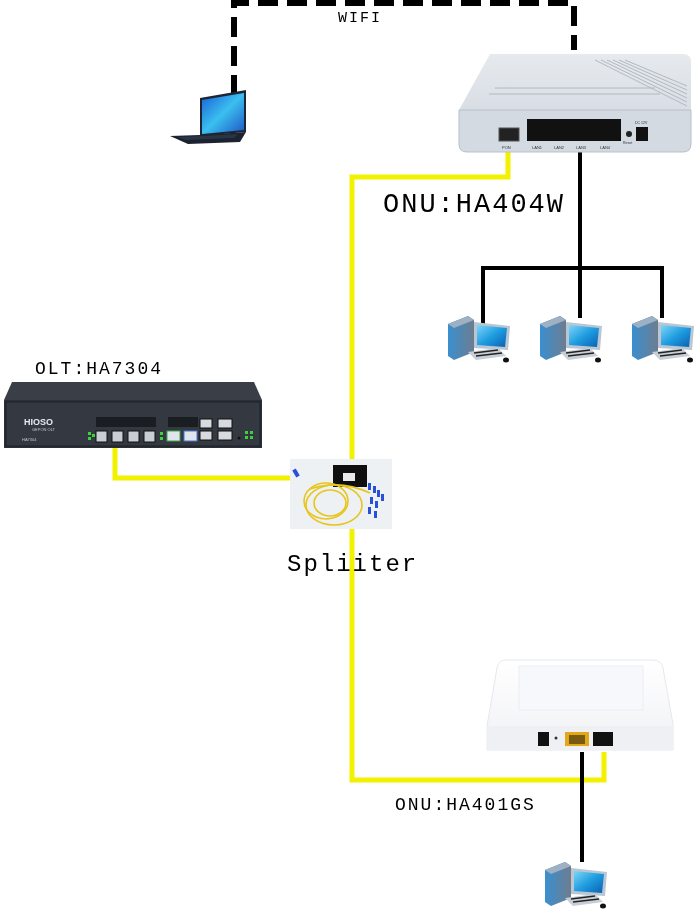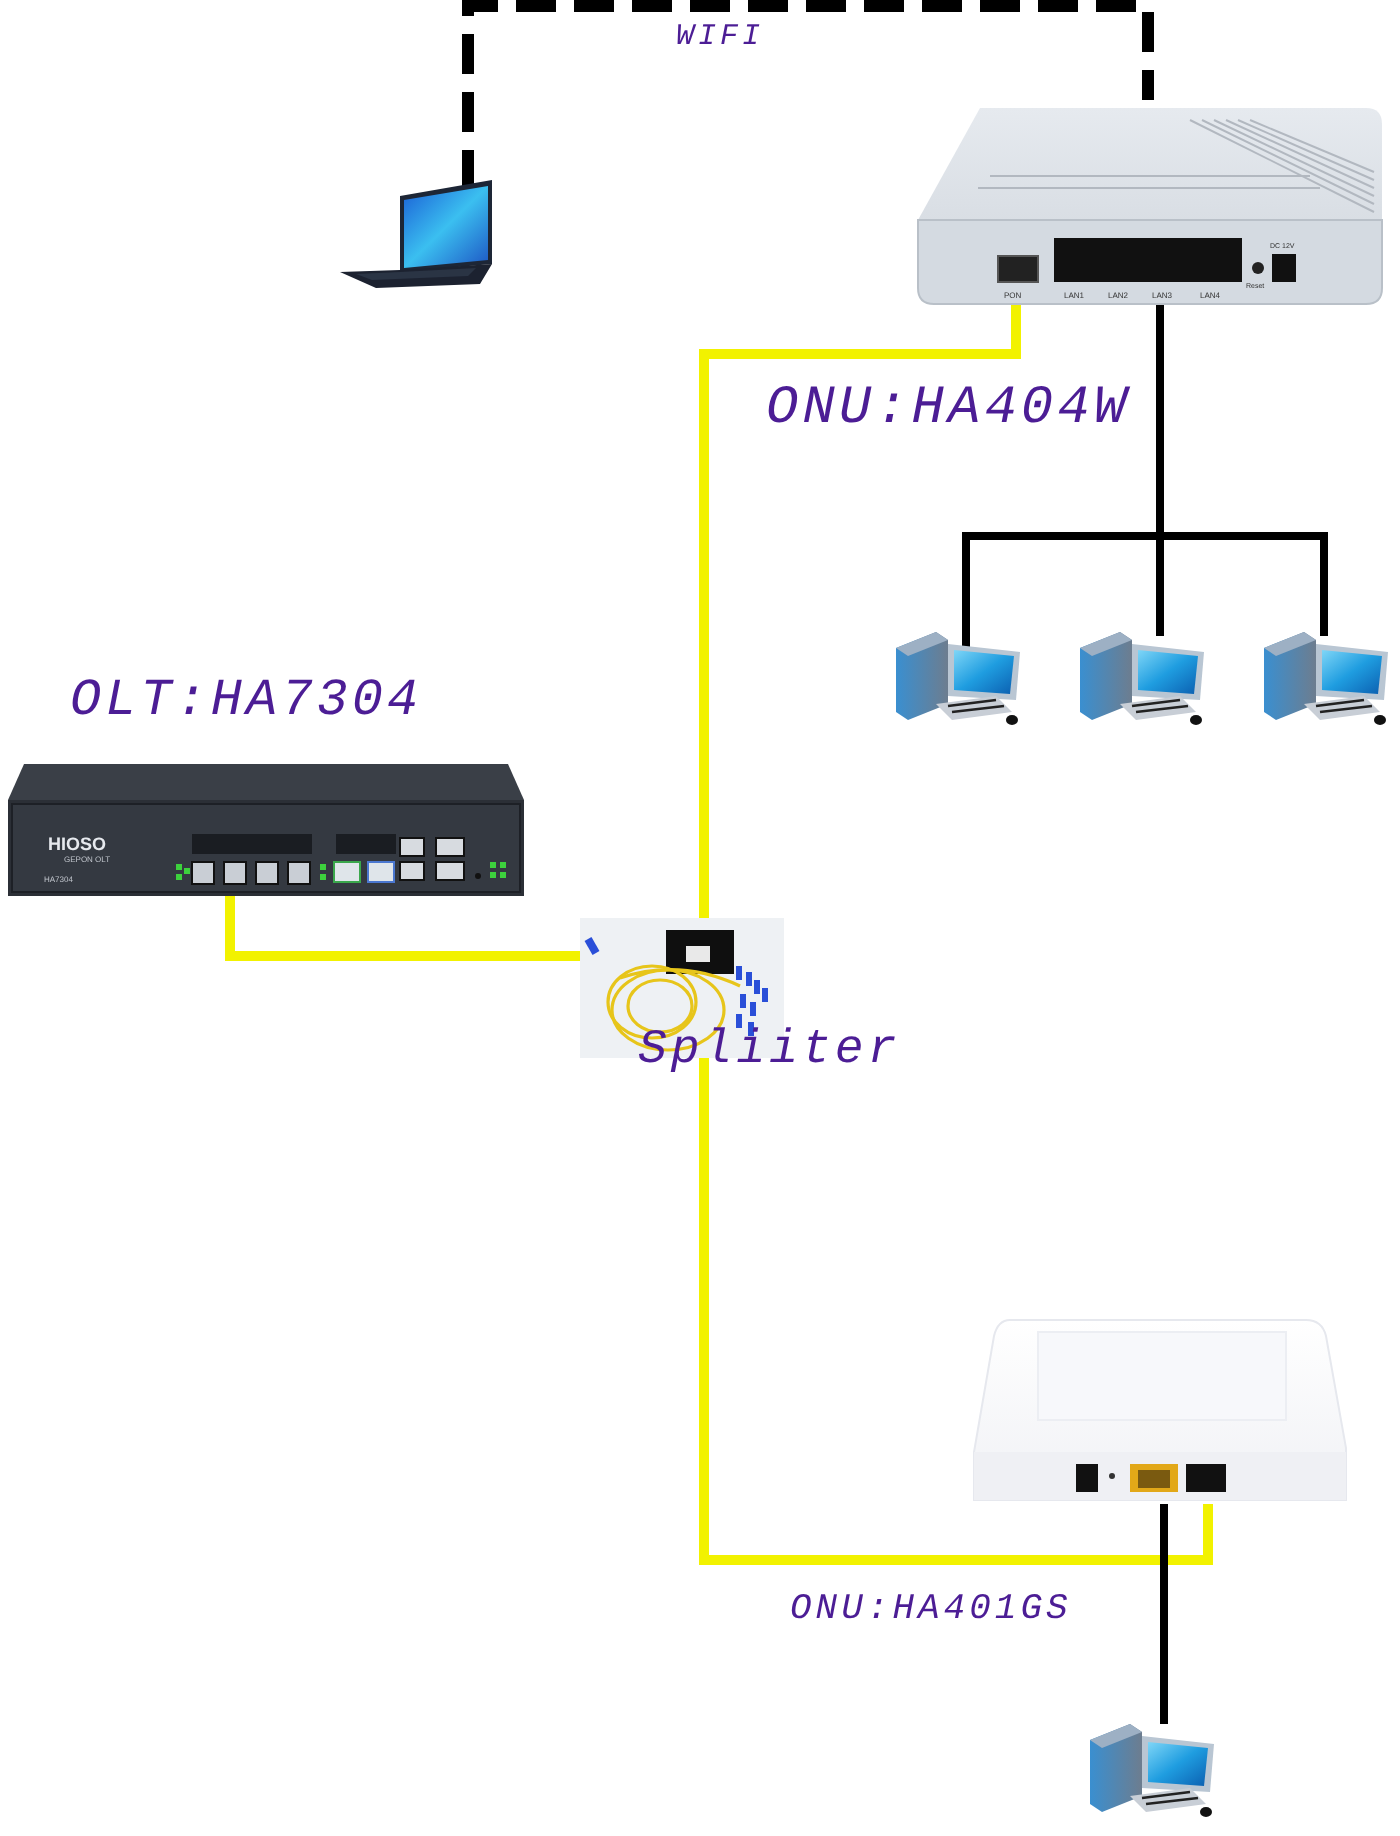--- a/index.html
+++ b/index.html
@@ -1,18 +1,18 @@
 <!DOCTYPE html>
 <html><head>
 <meta charset="utf-8">
 <style>
   html, body { margin:0; padding:0; background:#ffffff; }
   body { width:700px; height:918px; position:relative; overflow:hidden; font-family:"Liberation Serif", "DejaVu Serif", serif; }
   #wires { position:absolute; left:0; top:0; width:700px; height:918px; }
-  .label { position:absolute; color:#4c1d95; font-family:"Liberation Mono", "DejaVu Sans Mono", monospace; letter-spacing:2px; white-space:nowrap;font-style:italic; }
+  .label { position:absolute; color:#000000; font-family:"Liberation Mono", "DejaVu Sans Mono", monospace; letter-spacing:2px; white-space:nowrap; }
   .dev { position:absolute; }
 </style>
 </head>
 <body>
 
 <svg id="wires" viewBox="0 0 700 918">
 
   <path d="M234 95 L234 3 L574 3 L574 50" fill="none" stroke="#000" stroke-width="6" stroke-dasharray="20 9"></path>
 
   <path d="M508 150 L508 177 L352 177 L352 460" fill="none" stroke="#f2f200" stroke-width="5"></path>
@@ -110,21 +110,21 @@
       <polygon points="22,40 52,36 60,44 30,48" fill="#c8ced6"></polygon>
       <g stroke="#222" stroke-width="1.3">
           <line x1="28" y1="41" x2="52" y2="38"></line>
           <line x1="30" y1="44" x2="56" y2="41"></line>
         </g>
       <ellipse cx="60" cy="48" rx="3" ry="2.5" fill="#111"></ellipse>
     </g>
   </defs>
 </svg>
 
-<div class="label" style="left:35px;top:335px;font-size:26px;">OLT:HA7304</div>
+<div class="label" style="left:35px;top:359px;font-size:18px;">OLT:HA7304</div>
 
 <svg class="dev" style="left:2px;top:380px;" width="262" height="70" viewBox="0 0 262 70">
   <polygon points="10,2 252,2 260,20 2,20" fill="#3a3f47"></polygon>
   <rect x="2" y="20" width="258" height="48" fill="#2b2f36"></rect>
   <rect x="4" y="22" width="254" height="44" fill="#343941" stroke="#1d2026"></rect>
   <text x="22" y="45" font-size="9" font-weight="bold" fill="#e6e9ee" font-family="Liberation Sans, sans-serif">HIOSO</text>
   <text x="30" y="51" font-size="4" fill="#c0c5cc" font-family="Liberation Sans, sans-serif">GEPON OLT</text>
   <text x="20" y="61" font-size="4" fill="#c0c5cc" font-family="Liberation Sans, sans-serif">HA7304</text>
   <g fill="#1a1d22">
     <rect x="94" y="37" width="60" height="10"></rect>
@@ -174,21 +174,21 @@
       <rect x="83" y="27" width="3" height="7"></rect>
     <rect x="87" y="31" width="3" height="7"></rect>
       <rect x="91" y="35" width="3" height="7"></rect>
     <rect x="80" y="38" width="3" height="7"></rect>
       <rect x="85" y="42" width="3" height="7"></rect>
     <rect x="78" y="48" width="3" height="7"></rect>
       <rect x="84" y="52" width="3" height="7"></rect>
   </g>
 </svg>
 
-<div class="label" style="left:287px;top:512px;font-size:24px;margin-left:32px;">Spliiter</div>
+<div class="label" style="left:287px;top:551px;font-size:24px;">Spliiter</div>
 
 <svg class="dev" style="left:483px;top:654px;" width="200" height="100" viewBox="0 0 200 100">
   <defs>
     <linearGradient id="onu2" x1="0" y1="0" x2="0" y2="1">
       <stop offset="0" stop-color="#ffffff"></stop>
         <stop offset="1" stop-color="#f0f1f5"></stop>
     </linearGradient>
   </defs>
   <path d="M22 6 L170 6 Q178 6 180 14 L190 70 L190 96 L4 96 L4 72 L14 14 Q16 6 22 6 Z" fill="url(#onu2)" stroke="#e6e8ee"></path>
   <rect x="36" y="12" width="124" height="44" fill="#f7f8fb" stroke="#eceef3"></rect>

